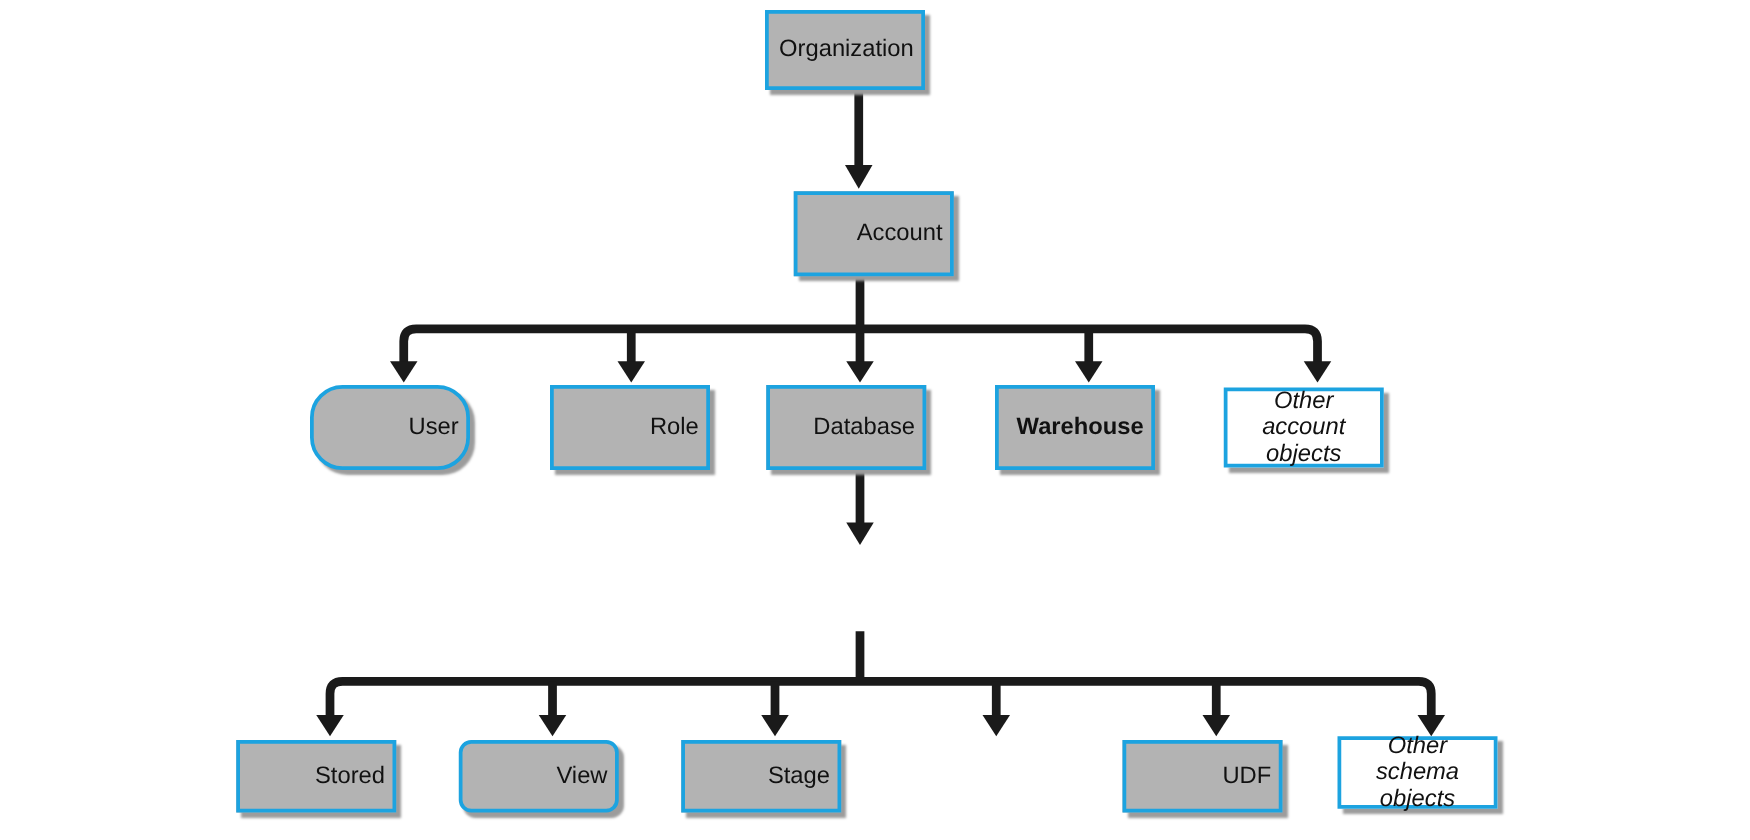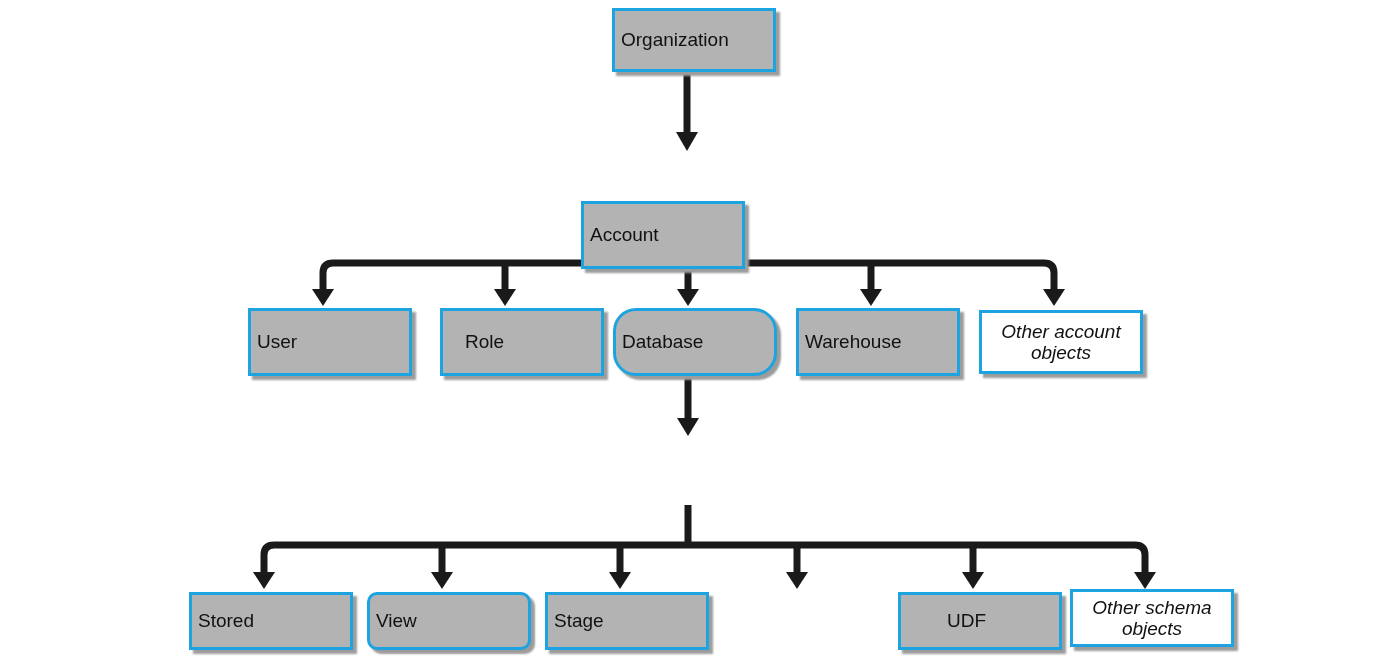--- a/index.html
+++ b/index.html
@@ -25,26 +25,26 @@
     width: 1400px; height: 672px;
   }
   .node {
     position: absolute;
     box-sizing: border-box;
     border: 3px solid var(--box_border);
     background: var(--box_fill);
     box-shadow: 4px 4px 2px var(--shadow);
     display: flex;
     align-items: center;
-    justify-content: flex-start;
+    justify-content: flex-end;
     text-align: center;
     font-size: 19px;
     line-height: 1.12;
     color: var(--text);
-    width: 164px;
+    width: 128px;
   }
   .node.other {
     background: var(--other_fill);
     font-style: italic;
   }
   .h64 { height: 64px; }
   .h68 { height: 68px; }
   .h58 { height: 58px; }
   .node span { padding: 0 6px; }
 </style>
@@ -94,34 +94,34 @@
       <polygon points="786,572 808,572 797,589"></polygon>
       <polygon points="962,572 984,572 973,589"></polygon>
       <polygon points="1134,572 1156,572 1145,589"></polygon>
     </g>
   </svg>
 
   <div class="node h64" style="left:612px; top:8px;">
     <span>Organization</span>
   </div>
 
-  <div class="node h68" style="left:581px; top:153px;margin-top:48px;">
+  <div class="node h68" style="left:635px; top:153px;">
     <span>Account</span>
   </div>
 
-  <div class="node h68" style="left:248px; top:308px;">
+  <div class="node h68" style="left:248px; top:308px;border-radius:26px;">
     <span>User</span>
   </div>
   <div class="node h68" style="left:440px; top:308px;padding-left:16px;">
     <span>Role</span>
   </div>
-  <div class="node h68" style="left:613px; top:308px;border-radius:23px;">
+  <div class="node h68" style="left:613px; top:308px;">
     <span>Database</span>
   </div>
-  <div class="node h68" style="left:796px; top:308px;">
+  <div class="node h68" style="left:796px; top:308px;font-weight:bold;">
     <span>Warehouse</span>
   </div>
   <div class="node other h64" style="left:979px; top:310px;">
     <span>Other account objects</span>
   </div>
 
 
   <div class="node h58" style="left:189px; top:592px;">
     <span>Stored</span>
   </div>

